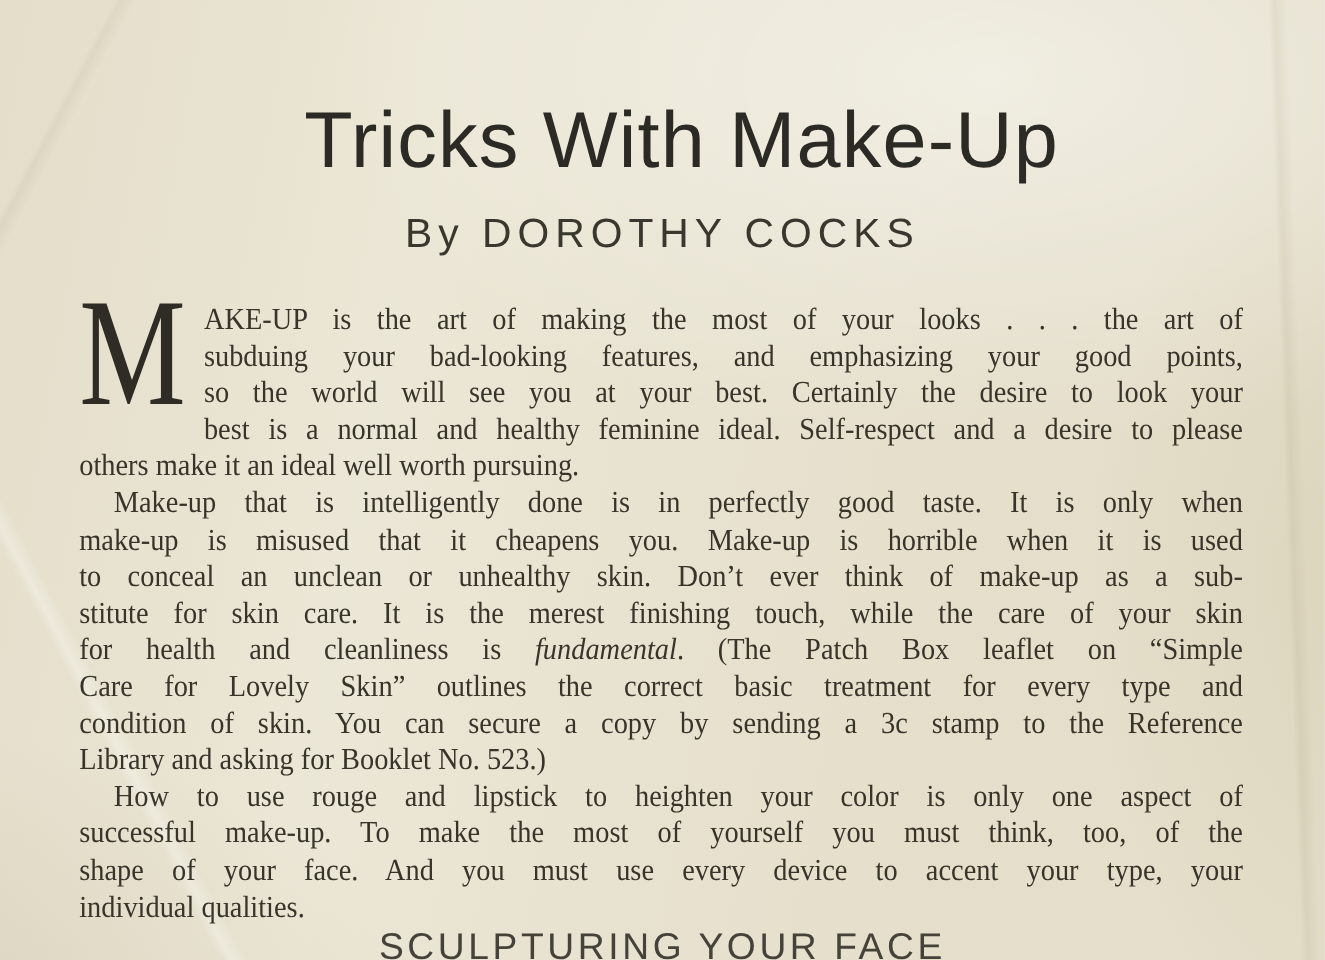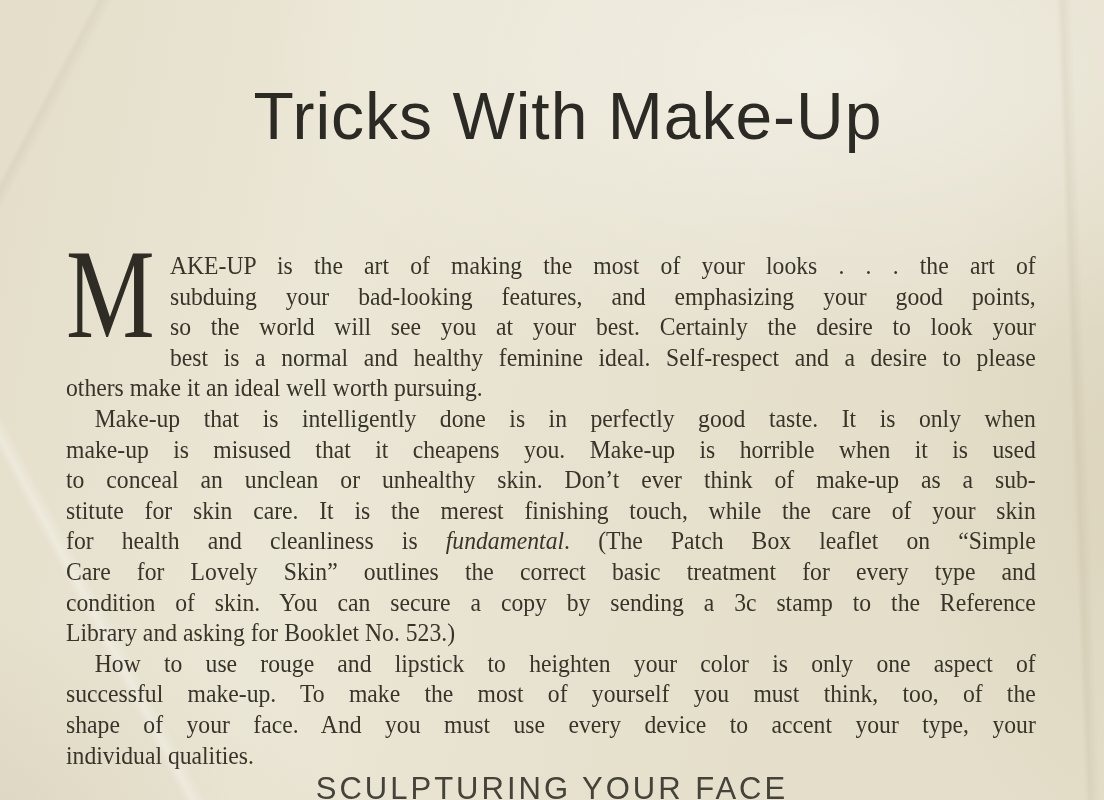--- a/index.html
+++ b/index.html
@@ -101,20 +101,21 @@
     font-size: 31px;
     letter-spacing: 3px;
     color: #45423a;
   }
 </style>
 </head>
 <body>
 
 <div class="page">
   <h1 class="title">Tricks With Make-Up</h1>
+  <div class="byline">By DOROTHY COCKS</div>
   <div class="body-text" id="body-text">
       <div class="paragraph">
         <div class="dropcap">
           <span>M</span>
         </div>
         <div class="para-line">AKE-UP is the art of making the most of your looks . . . the art of</div>
         <div class="para-line">subduing your bad-looking features, and emphasizing your good points,</div>
         <div class="para-line">so the world will see you at your best. Certainly the desire to look your</div>
         <div class="para-line">best is a normal and healthy feminine ideal. Self-respect and a desire to please</div>
         <div class="para-line last-line">others make it an ideal well worth pursuing.</div>

